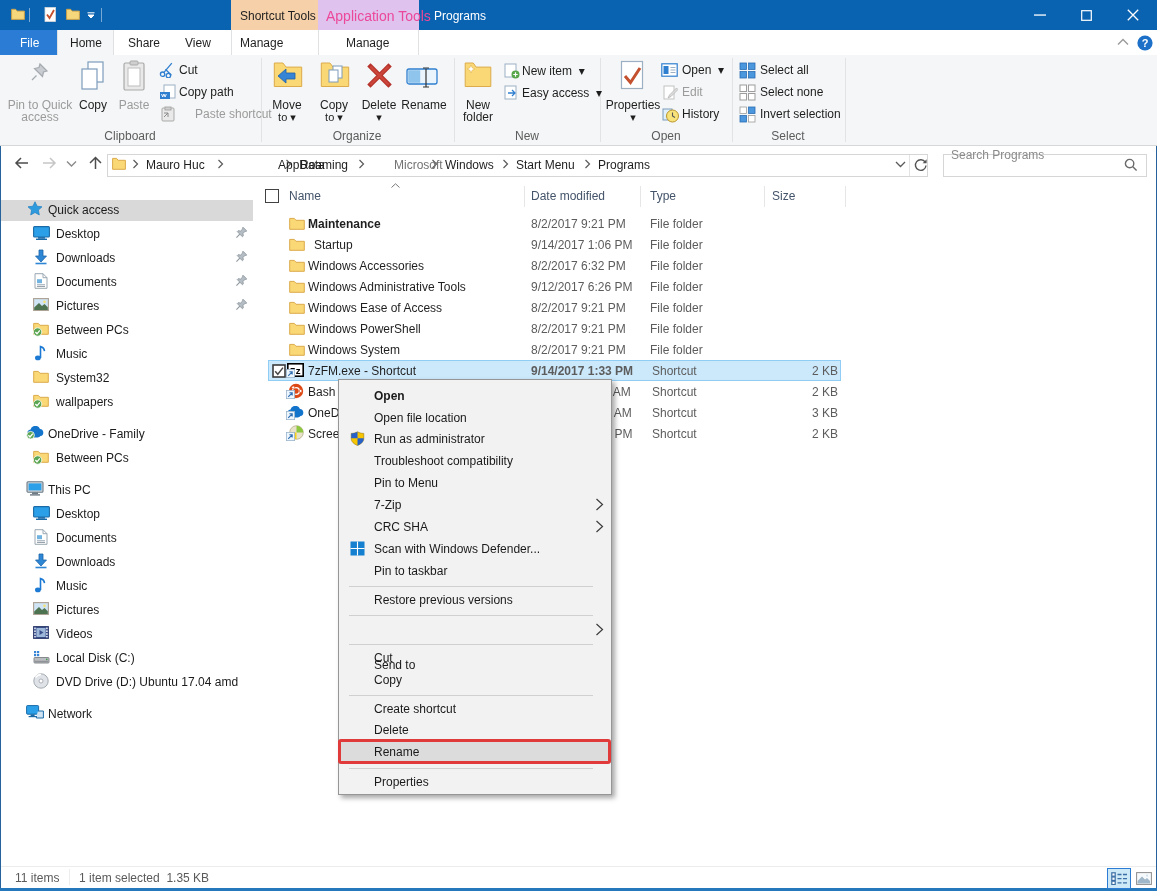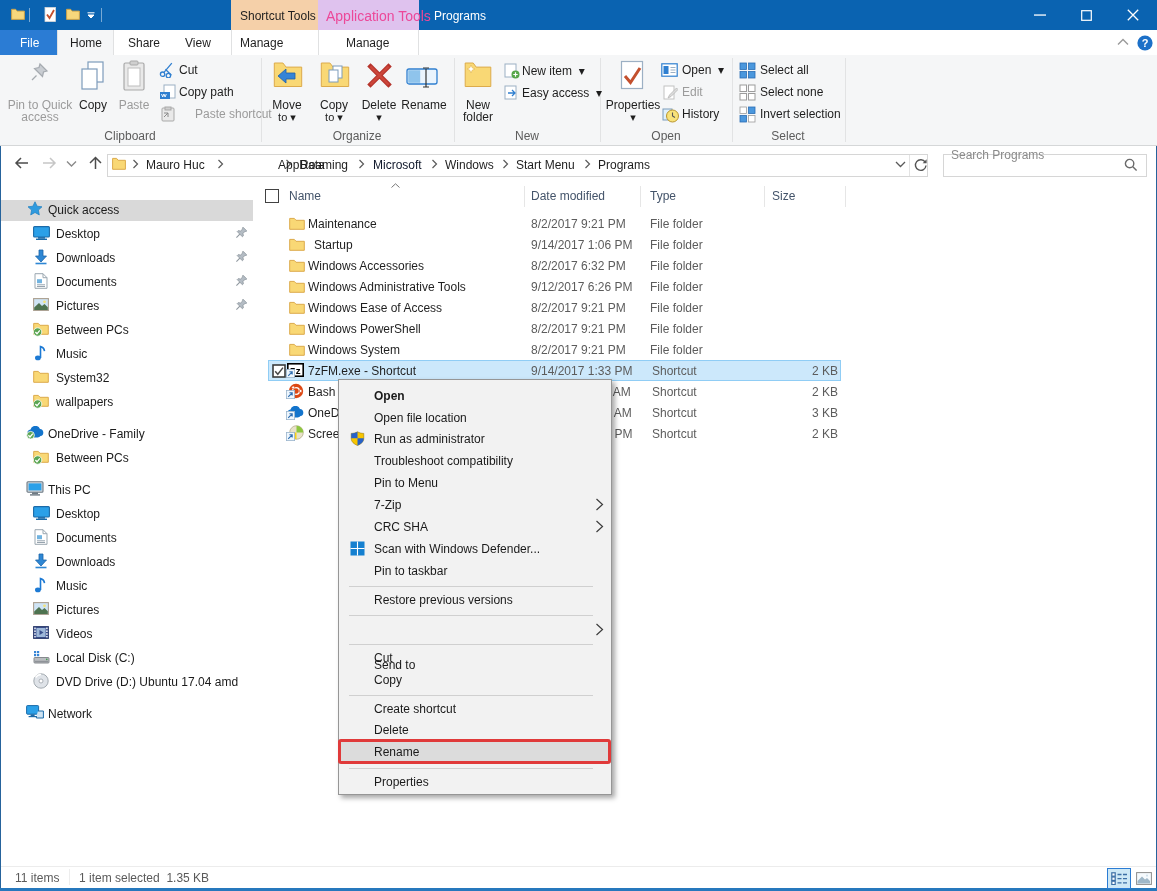--- a/index.html
+++ b/index.html
@@ -233,21 +233,21 @@
   </svg>
 <svg class="a" style="left:502px;top:159px;" width="7" height="10" viewBox="0 0 7 10">
     <path d="M1.5 1 L5.5 5 L1.5 9" stroke="#5a5a5a" stroke-width="1.2" fill="none"></path>
   </svg>
 <svg class="a" style="left:584px;top:159px;" width="7" height="10" viewBox="0 0 7 10">
     <path d="M1.5 1 L5.5 5 L1.5 9" stroke="#5a5a5a" stroke-width="1.2" fill="none"></path>
   </svg>
 <div class="a t" style="left:146px;top:157px;color:#1e1e1e;font-size:12px;font-weight:normal;">Mauro Huc</div>
 <div class="a t" style="left:231px;top:157px;color:#1e1e1e;font-size:12px;font-weight:normal;margin-left:47px;">AppData</div>
 <div class="a t" style="left:300px;top:157px;color:#1e1e1e;font-size:12px;font-weight:normal;">Roaming</div>
-<div class="a t" style="left:373px;top:157px;color:#0f172a;font-size:12px;font-weight:normal;">Microsoft</div>
+<div class="a t" style="left:394px;top:157px;color:#737373;font-size:12px;font-weight:normal;">Microsoft</div>
 <div class="a t" style="left:445px;top:157px;color:#1e1e1e;font-size:12px;font-weight:normal;">Windows</div>
 <div class="a t" style="left:516px;top:157px;color:#1e1e1e;font-size:12px;font-weight:normal;">Start Menu</div>
 <div class="a t" style="left:598px;top:157px;color:#1e1e1e;font-size:12px;font-weight:normal;">Programs</div>
 <svg class="a" style="left:895px;top:161px;" width="11" height="7" viewBox="0 0 11 7">
     <path d="M1 1 L5.5 5.5 L10 1" stroke="#5a5a5a" stroke-width="1.3" fill="none"></path>
   </svg>
 <div class="a" style="left:909px;top:155px;width:1px;height:21px;background:#e3e3e3"></div>
 <svg class="a" style="left:913px;top:158px;" width="15" height="15" viewBox="0 0 15 15">
     <path d="M12.2 4.2 A5.3 5.3 0 1 0 13 7.5" stroke="#555" stroke-width="1.4" fill="none"></path>
     <path d="M13.6 1.2 v4 h-4 z" fill="#555"></path>
@@ -430,21 +430,21 @@
 <div class="a t" style="left:650px;top:188px;color:#44546a;font-size:12px;font-weight:normal;">Type</div>
 <div class="a t" style="left:772px;top:188px;color:#44546a;font-size:12px;font-weight:normal;">Size</div>
 <div class="a" style="left:524px;top:186px;width:1px;height:21px;background:#e6e6e6"></div>
 <div class="a" style="left:640px;top:186px;width:1px;height:21px;background:#e6e6e6"></div>
 <div class="a" style="left:764px;top:186px;width:1px;height:21px;background:#e6e6e6"></div>
 <div class="a" style="left:845px;top:186px;width:1px;height:21px;background:#e6e6e6"></div>
 <div class="a" style="left:268px;top:360px;width:573px;height:21px;background:#cce8fb;border:1px solid #90cdf5"></div>
 <svg class="a" style="left:289px;top:217px;" width="16" height="13" viewBox="0 0 16 13">
     <path d="M0.7 1.4 h4.6 l1.7 1.9 H15.3 V12.3 H0.7 Z" fill="#f9d875" stroke="#dcab4c" stroke-width="1"></path>
   </svg>
-<div class="a t" style="left:308px;top:215.5px;color:#1f1f1f;font-size:12px;font-weight:normal;">Maintenance</div>
+<div class="a t" style="left:308px;top:215.5px;color:#1f1f1f;font-size:12px;font-weight:bold;">Maintenance</div>
 <div class="a t" style="left:531px;top:215.5px;color:#5c5c5c;font-size:12px;font-weight:normal;">8/2/2017 9:21 PM</div>
 <div class="a t" style="left:650px;top:215.5px;color:#5c5c5c;font-size:12px;font-weight:normal;">File folder</div>
 <svg class="a" style="left:289px;top:238px;" width="16" height="13" viewBox="0 0 16 13">
     <path d="M0.7 1.4 h4.6 l1.7 1.9 H15.3 V12.3 H0.7 Z" fill="#f9d875" stroke="#dcab4c" stroke-width="1"></path>
   </svg>
 <div class="a t" style="left:308px;top:236.5px;color:#1f1f1f;font-size:12px;font-weight:normal;margin-left:6px;">Startup</div>
 <div class="a t" style="left:531px;top:236.5px;color:#5c5c5c;font-size:12px;font-weight:normal;">9/14/2017 1:06 PM</div>
 <div class="a t" style="left:650px;top:236.5px;color:#5c5c5c;font-size:12px;font-weight:normal;">File folder</div>
 <svg class="a" style="left:289px;top:259px;" width="16" height="13" viewBox="0 0 16 13">
     <path d="M0.7 1.4 h4.6 l1.7 1.9 H15.3 V12.3 H0.7 Z" fill="#f9d875" stroke="#dcab4c" stroke-width="1"></path>
@@ -478,21 +478,21 @@
 <div class="a t" style="left:650px;top:341.5px;color:#5c5c5c;font-size:12px;font-weight:normal;">File folder</div>
 <svg class="a" style="left:287px;top:363px;" width="17" height="14" viewBox="0 0 17 14">
     <rect x="0.8" y="0.8" width="15.4" height="12.4" fill="#fff" stroke="#000" stroke-width="1.6"></rect>
     <text x="8.5" y="10.5" font-size="9" font-weight="bold" fill="#000" text-anchor="middle" font-family="Liberation Mono">7z</text>
   </svg>
 <svg class="a" style="left:286px;top:369px;" width="9" height="9" viewBox="0 0 9 9">
     <rect x="0.4" y="0.4" width="8.2" height="8.2" fill="#eef6fd" stroke="#9ab4cc" stroke-width="0.8"></rect>
     <path d="M2.2 6.8 L6 3 M3.4 2.8 h2.8 v2.8" stroke="#2f6fb2" stroke-width="1.1" fill="none"></path>
   </svg>
 <div class="a t" style="left:308px;top:362.5px;color:#1f1f1f;font-size:12px;font-weight:normal;">7zFM.exe - Shortcut</div>
-<div class="a t" style="left:531px;top:362.5px;color:#5c5c5c;font-size:12px;font-weight:normal;">9/14/2017 1:33 PM</div>
+<div class="a t" style="left:531px;top:362.5px;color:#5c5c5c;font-size:12px;font-weight:bold;">9/14/2017 1:33 PM</div>
 <div class="a t" style="left:652px;top:362.5px;color:#5c5c5c;font-size:12px;font-weight:normal;">Shortcut</div>
 <div class="a t" style="left:838px;top:362.5px;color:#5c5c5c;font-size:12px;font-weight:normal;transform:translateX(-100%)">2 KB</div>
 <svg class="a" style="left:288px;top:383px;" width="16" height="16" viewBox="0 0 16 16">
     <circle cx="8" cy="8" r="7.2" fill="#dd4814"></circle>
     <circle cx="8" cy="8" r="3.4" fill="none" stroke="#fff" stroke-width="1.4"></circle>
     <circle cx="12.6" cy="8" r="1.5" fill="#fff" stroke="#dd4814" stroke-width="0.7"></circle>
     <circle cx="5.2" cy="11.6" r="1.5" fill="#fff" stroke="#dd4814" stroke-width="0.7"></circle>
     <circle cx="5.2" cy="4.4" r="1.5" fill="#fff" stroke="#dd4814" stroke-width="0.7"></circle>
   </svg>
 <svg class="a" style="left:286px;top:390px;" width="9" height="9" viewBox="0 0 9 9">

